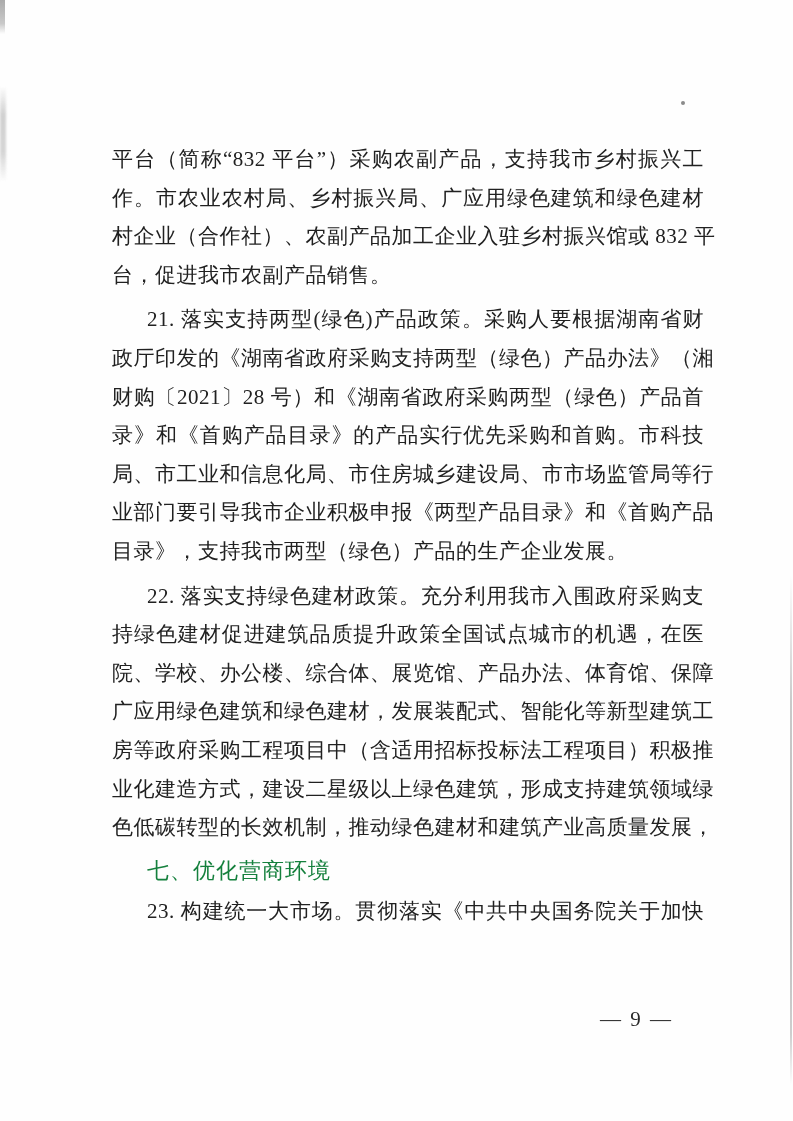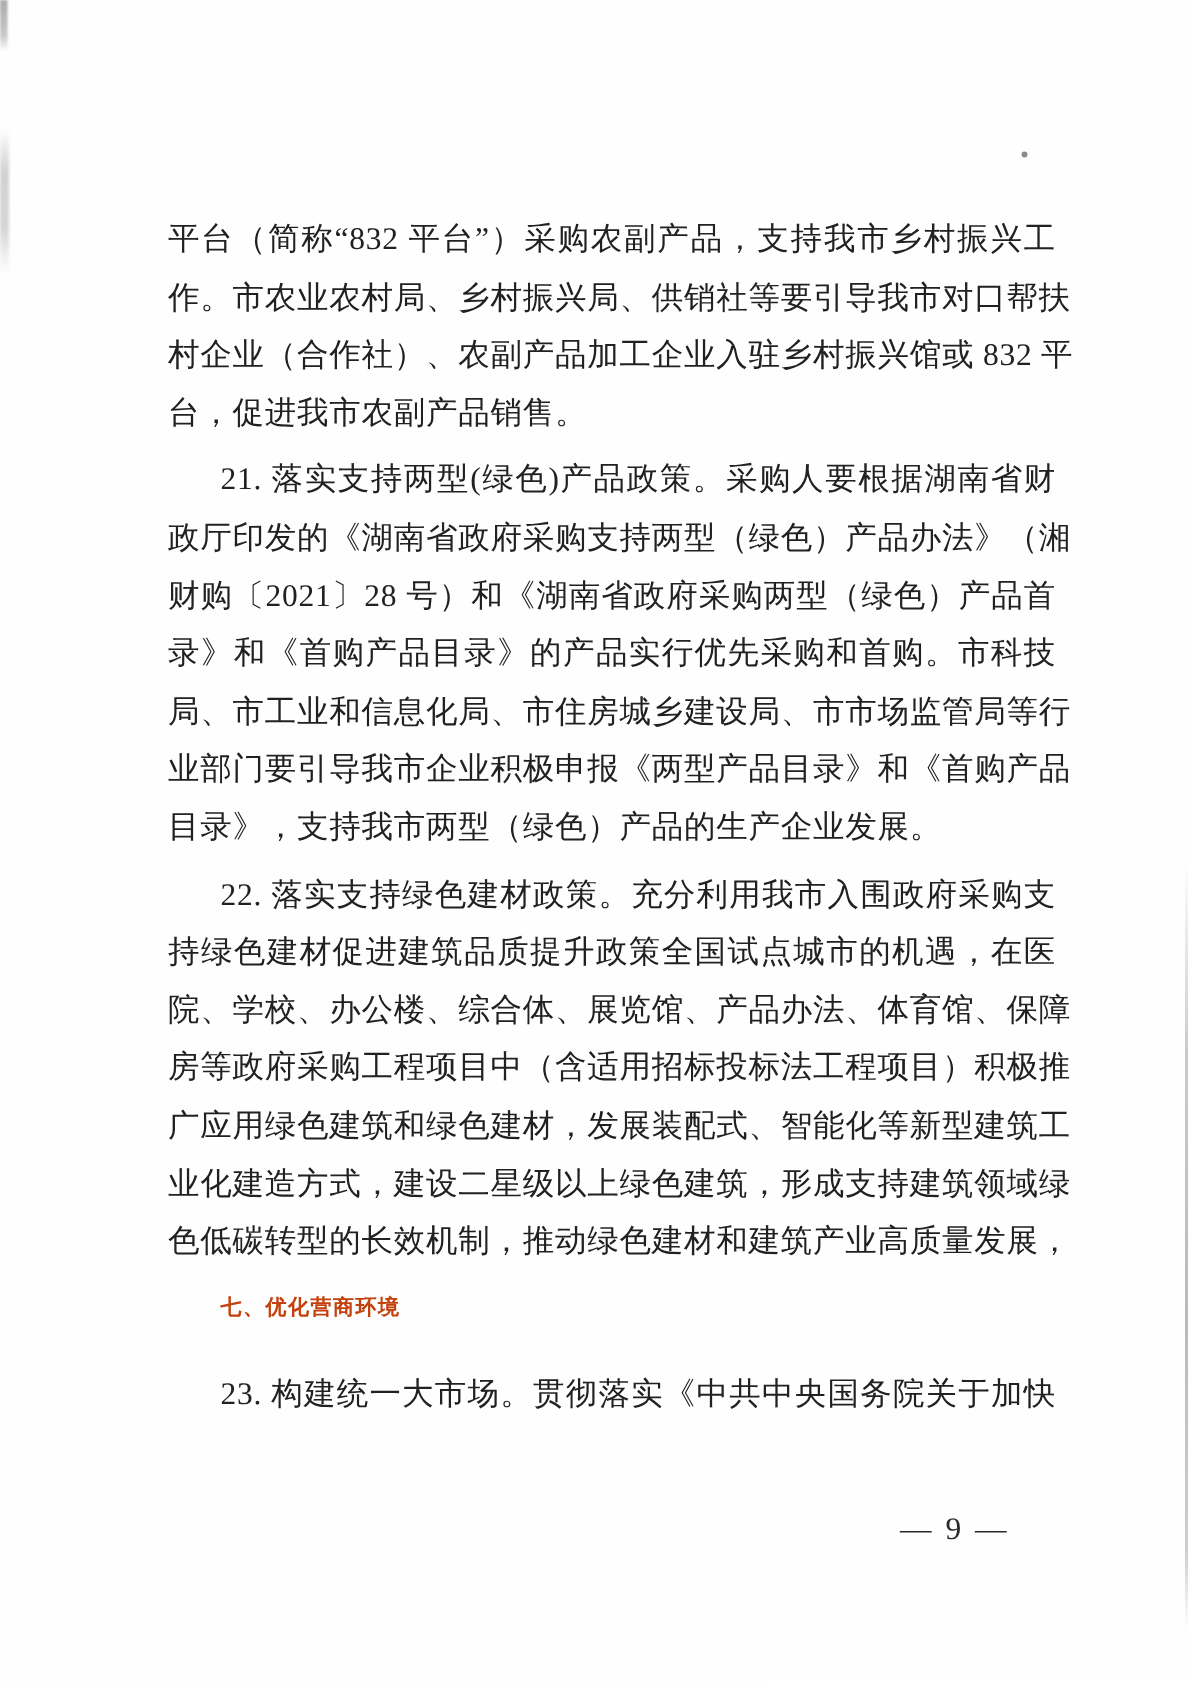--- a/index.html
+++ b/index.html
@@ -44,23 +44,23 @@
     text-align-last: left;
   }
   .ln.ind { text-indent: 35px; }
 
   .section-heading {
     margin: 5px 0 2px 0;
     padding-left: 35px;
     line-height: 38.6px;
     height: 38.6px;
     font-family: "Liberation Sans", "DejaVu Sans", sans-serif;
-    font-weight: bold;
-    font-size: 14px;
-    color: #c2410c;
+    font-weight: normal;
+    font-size: 22px;
+    color: #15803d;
     letter-spacing: 1px;
   }
 
   
   .page-number {
     position: absolute;
     top: 1004px;
     right: 120px;
     font-size: 21px;
     color: #2a2a2a;
@@ -105,48 +105,48 @@
 
   <div class="artifact artifact-top-left-edge"></div>
   <div class="artifact artifact-left-smudge"></div>
   <div class="artifact artifact-dot"></div>
   <div class="artifact artifact-right-edge"></div>
 
   <main class="text-block">
 
     <p class="para">
       <span class="ln" style="display:block">平台（简称“832 平台”）采购农副产品，支持我市乡村振兴工</span>
-      <span class="ln" style="display:block">作。市农业农村局、乡村振兴局、供销社等要引导我市对口帮扶</span>
+      <span class="ln" style="display:block">作。市农业农村局、乡村振兴局、广应用绿色建筑和绿色建材</span>
       <span class="ln" style="display:block">村企业（合作社）、农副产品加工企业入驻乡村振兴馆或 832 平</span>
       <span class="ln end" style="display:block">台，促进我市农副产品销售。</span>
     </p>
 
     <p class="para">
       <span class="ln ind" style="display:block">21. 落实支持两型(绿色)产品政策。采购人要根据湖南省财</span>
       <span class="ln" style="display:block">政厅印发的《湖南省政府采购支持两型（绿色）产品办法》（湘</span>
       <span class="ln" style="display:block">财购〔2021〕28 号）和《湖南省政府采购两型（绿色）产品首</span>
       <span class="ln" style="display:block">录》和《首购产品目录》的产品实行优先采购和首购。市科技</span>
       <span class="ln" style="display:block">局、市工业和信息化局、市住房城乡建设局、市市场监管局等行</span>
       <span class="ln" style="display:block">业部门要引导我市企业积极申报《两型产品目录》和《首购产品</span>
       <span class="ln end" style="display:block">目录》，支持我市两型（绿色）产品的生产企业发展。</span>
     </p>
 
     <p class="para">
       <span class="ln ind" style="display:block">22. 落实支持绿色建材政策。充分利用我市入围政府采购支</span>
       <span class="ln" style="display:block">持绿色建材促进建筑品质提升政策全国试点城市的机遇，在医</span>
       <span class="ln" style="display:block">院、学校、办公楼、综合体、展览馆、产品办法、体育馆、保障</span>
+      <span class="ln" style="display:block">广应用绿色建筑和绿色建材，发展装配式、智能化等新型建筑工</span>
       <span class="ln" style="display:block">房等政府采购工程项目中（含适用招标投标法工程项目）积极推</span>
-      <span class="ln" style="display:block">广应用绿色建筑和绿色建材，发展装配式、智能化等新型建筑工</span>
       <span class="ln" style="display:block">业化建造方式，建设二星级以上绿色建筑，形成支持建筑领域绿</span>
       <span class="ln" style="display:block">色低碳转型的长效机制，推动绿色建材和建筑产业高质量发展，</span>
     </p>
 
     <h2 class="section-heading">七、优化营商环境</h2>
 
-    <p class="para" style="margin-top:20px">
+    <p class="para" style="margin-top:2px">
       <span class="ln ind" style="display:block">23. 构建统一大市场。贯彻落实《中共中央国务院关于加快</span>
     </p>
 
   </main>
 
   <div class="page-number">— 9 —</div>
 
 </div>
 
 </body></html>

